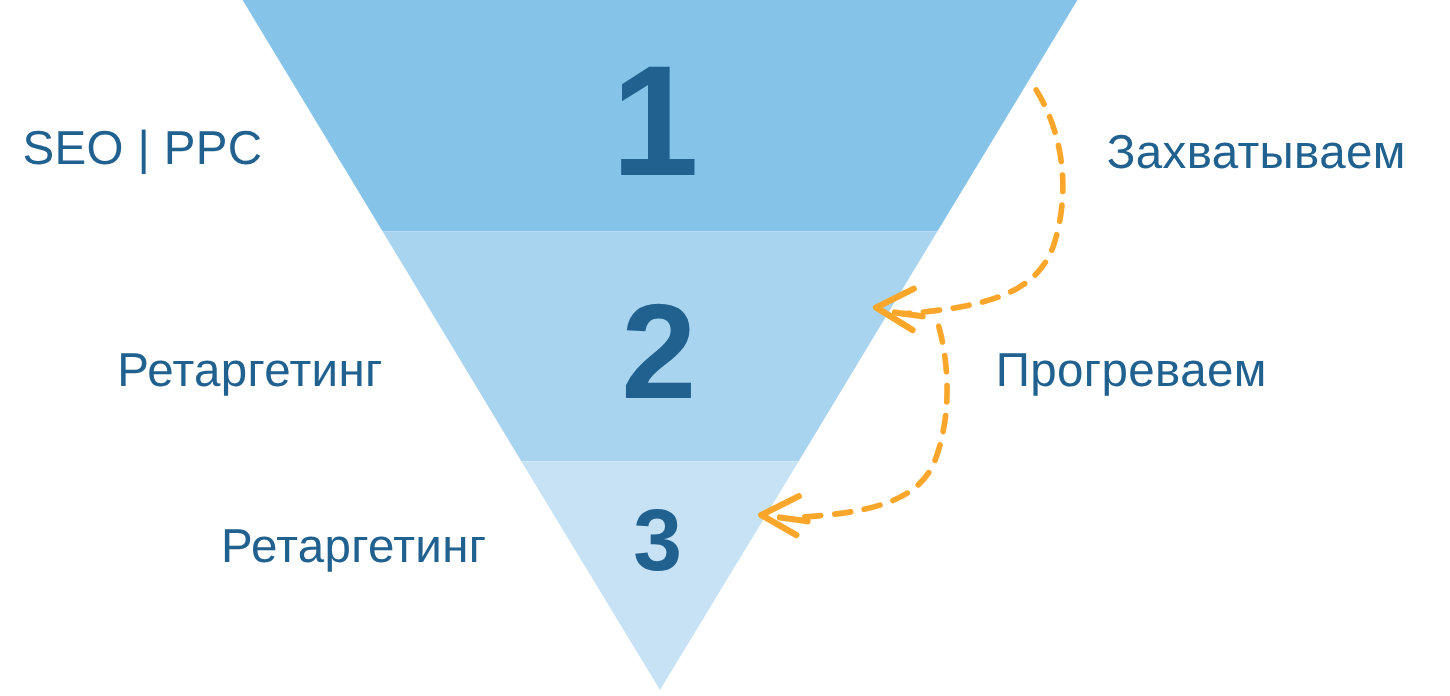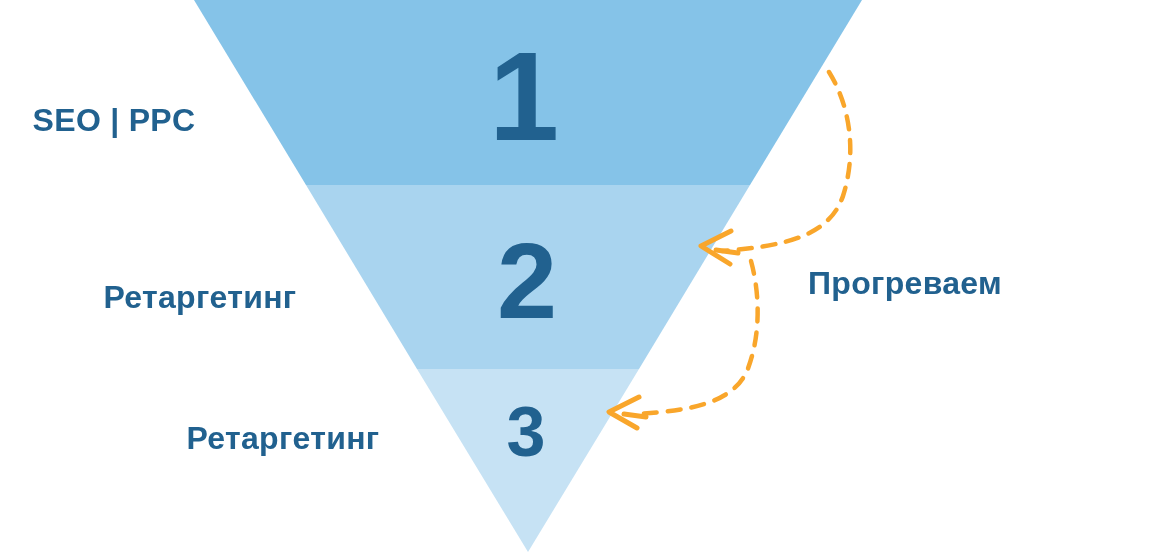--- a/index.html
+++ b/index.html
@@ -4,22 +4,22 @@
 <style>
   html,body{margin:0;padding:0;background:#ffffff;}
   body{
     width:1160px;height:557px;overflow:hidden;
     font-family:"Liberation Sans","DejaVu Sans",sans-serif;
   }
   .stage{position:relative;width:1160px;height:557px;background:#ffffff;}
   .funnel-svg{position:absolute;left:0;top:0;width:1160px;height:557px;}
   .label{
     position:absolute;transform:translate(-50%,-50%);
-    font-weight:bold;color:var(--text-blue,#21618F);
-    font-size:32px;letter-spacing:.3px;white-space:nowrap;
+    font-weight:normal;color:var(--text-blue,#21618F);
+    font-size:38px;letter-spacing:.3px;white-space:nowrap;
   }
   .digit{
     position:absolute;transform:translate(-50%,-50%);
     font-weight:bold;color:var(--text-blue,#21618F);line-height:1;
   }
   .digit-1{font-size:126px;}
   .digit-2{font-size:108px;}
   .digit-3{font-size:70px;}
 </style>
 </head>
@@ -47,15 +47,16 @@
   </svg>
 
   <div class="digit digit-1" style="left:524px;top:97px">1</div>
   <div class="digit digit-2" style="left:527px;top:281px">2</div>
   <div class="digit digit-3" style="left:526px;top:432px">3</div>
 
   <div class="label" style="left:114px;top:120px">SEO | PPC</div>
   <div class="label" style="left:200px;top:297px">Ретаргетинг</div>
   <div class="label" style="left:283px;top:438px">Ретаргетинг</div>
 
-  <div class="label" style="left:905px;top:283px">Прогреваем</div>
+  <div class="label" style="left:1005px;top:123px">Захватываем</div>
+  <div class="label" style="left:905px;top:297px">Прогреваем</div>
 
 </div>
 
 </body></html>

